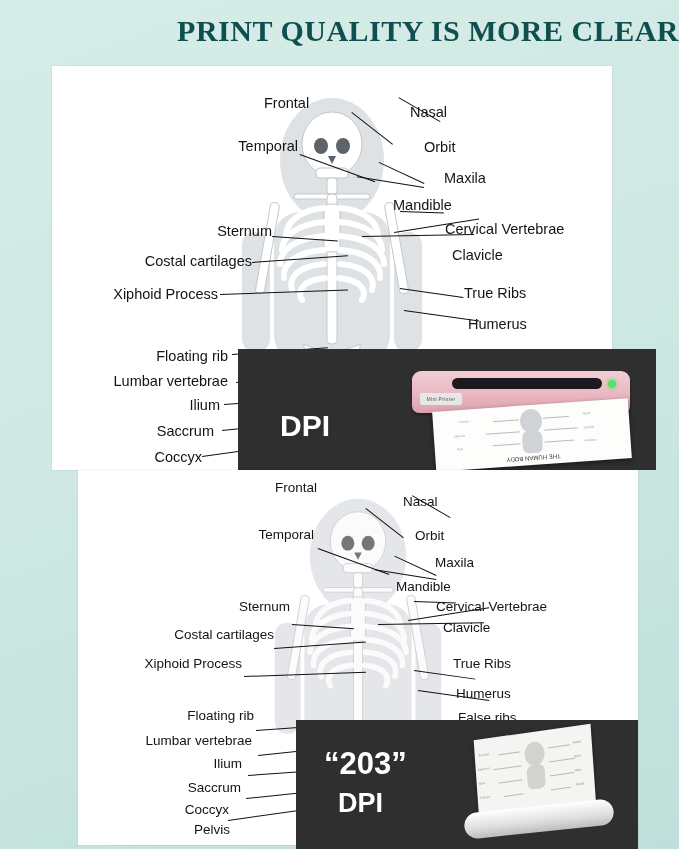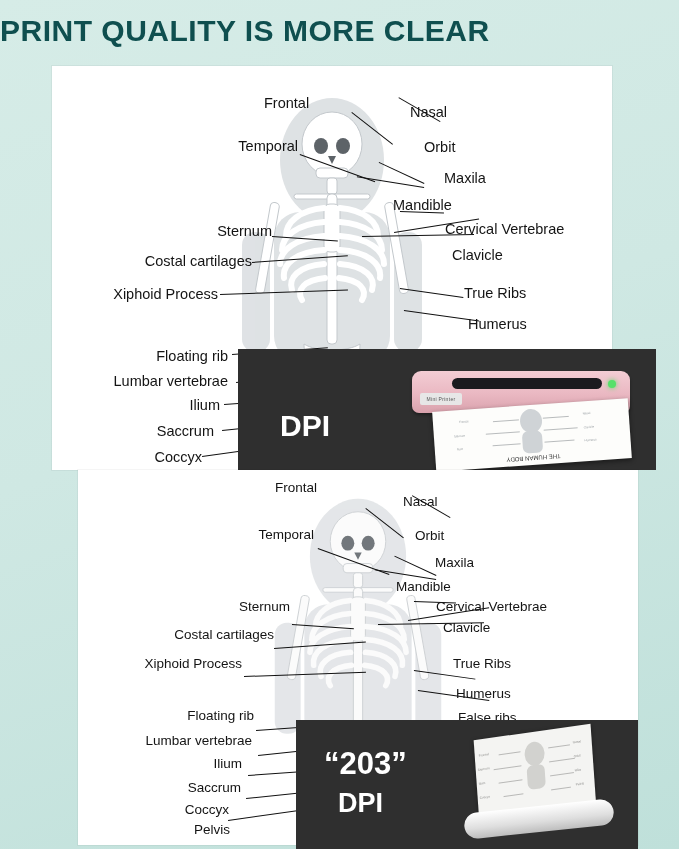--- a/index.html
+++ b/index.html
@@ -17,26 +17,26 @@
   .page {
     position: absolute;
     inset: 0;
     background: linear-gradient(160deg, #d6ece7 0%, #cfe8e3 45%, #bfe0da 100%);
   }
   .headline {
     position: absolute;
     top: 14px;
     left: 0;
     width: 679px;
-    text-align: left;
+    text-align: right;
     font-size: 30px;
     font-weight: bold;
     letter-spacing: 0.5px;
     color: #0f4f4f;
-    font-family: Liberation Sans, sans-serif;
+    font-family: Liberation Serif, serif;
   }
 
   
   .panel {
     position: absolute;
     background: #ffffff;
     overflow: hidden;
   }
   .panel-top {
     left: 52px;

